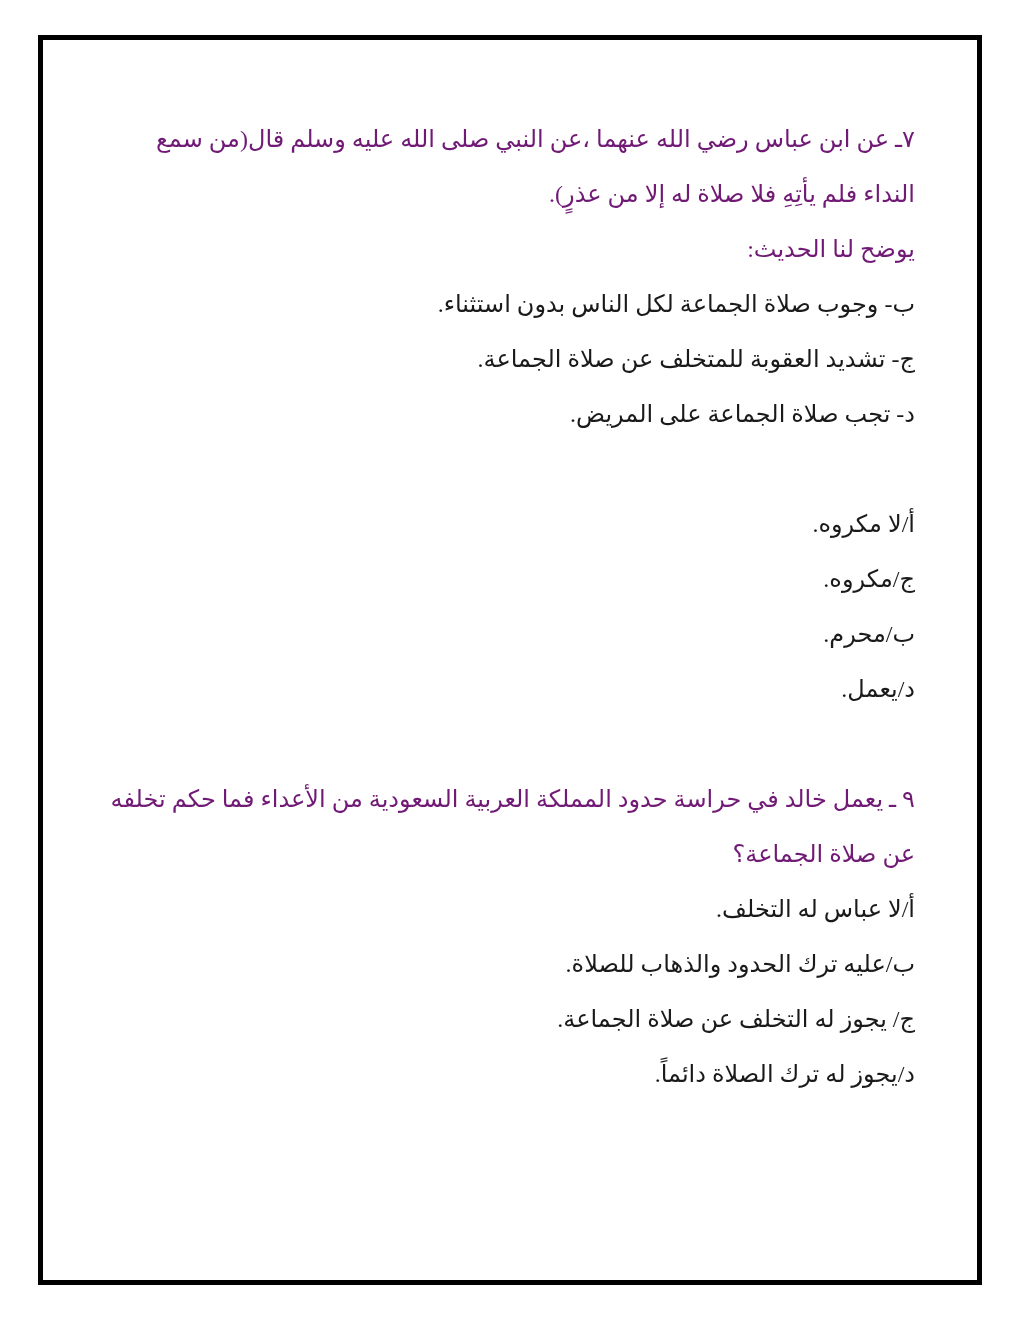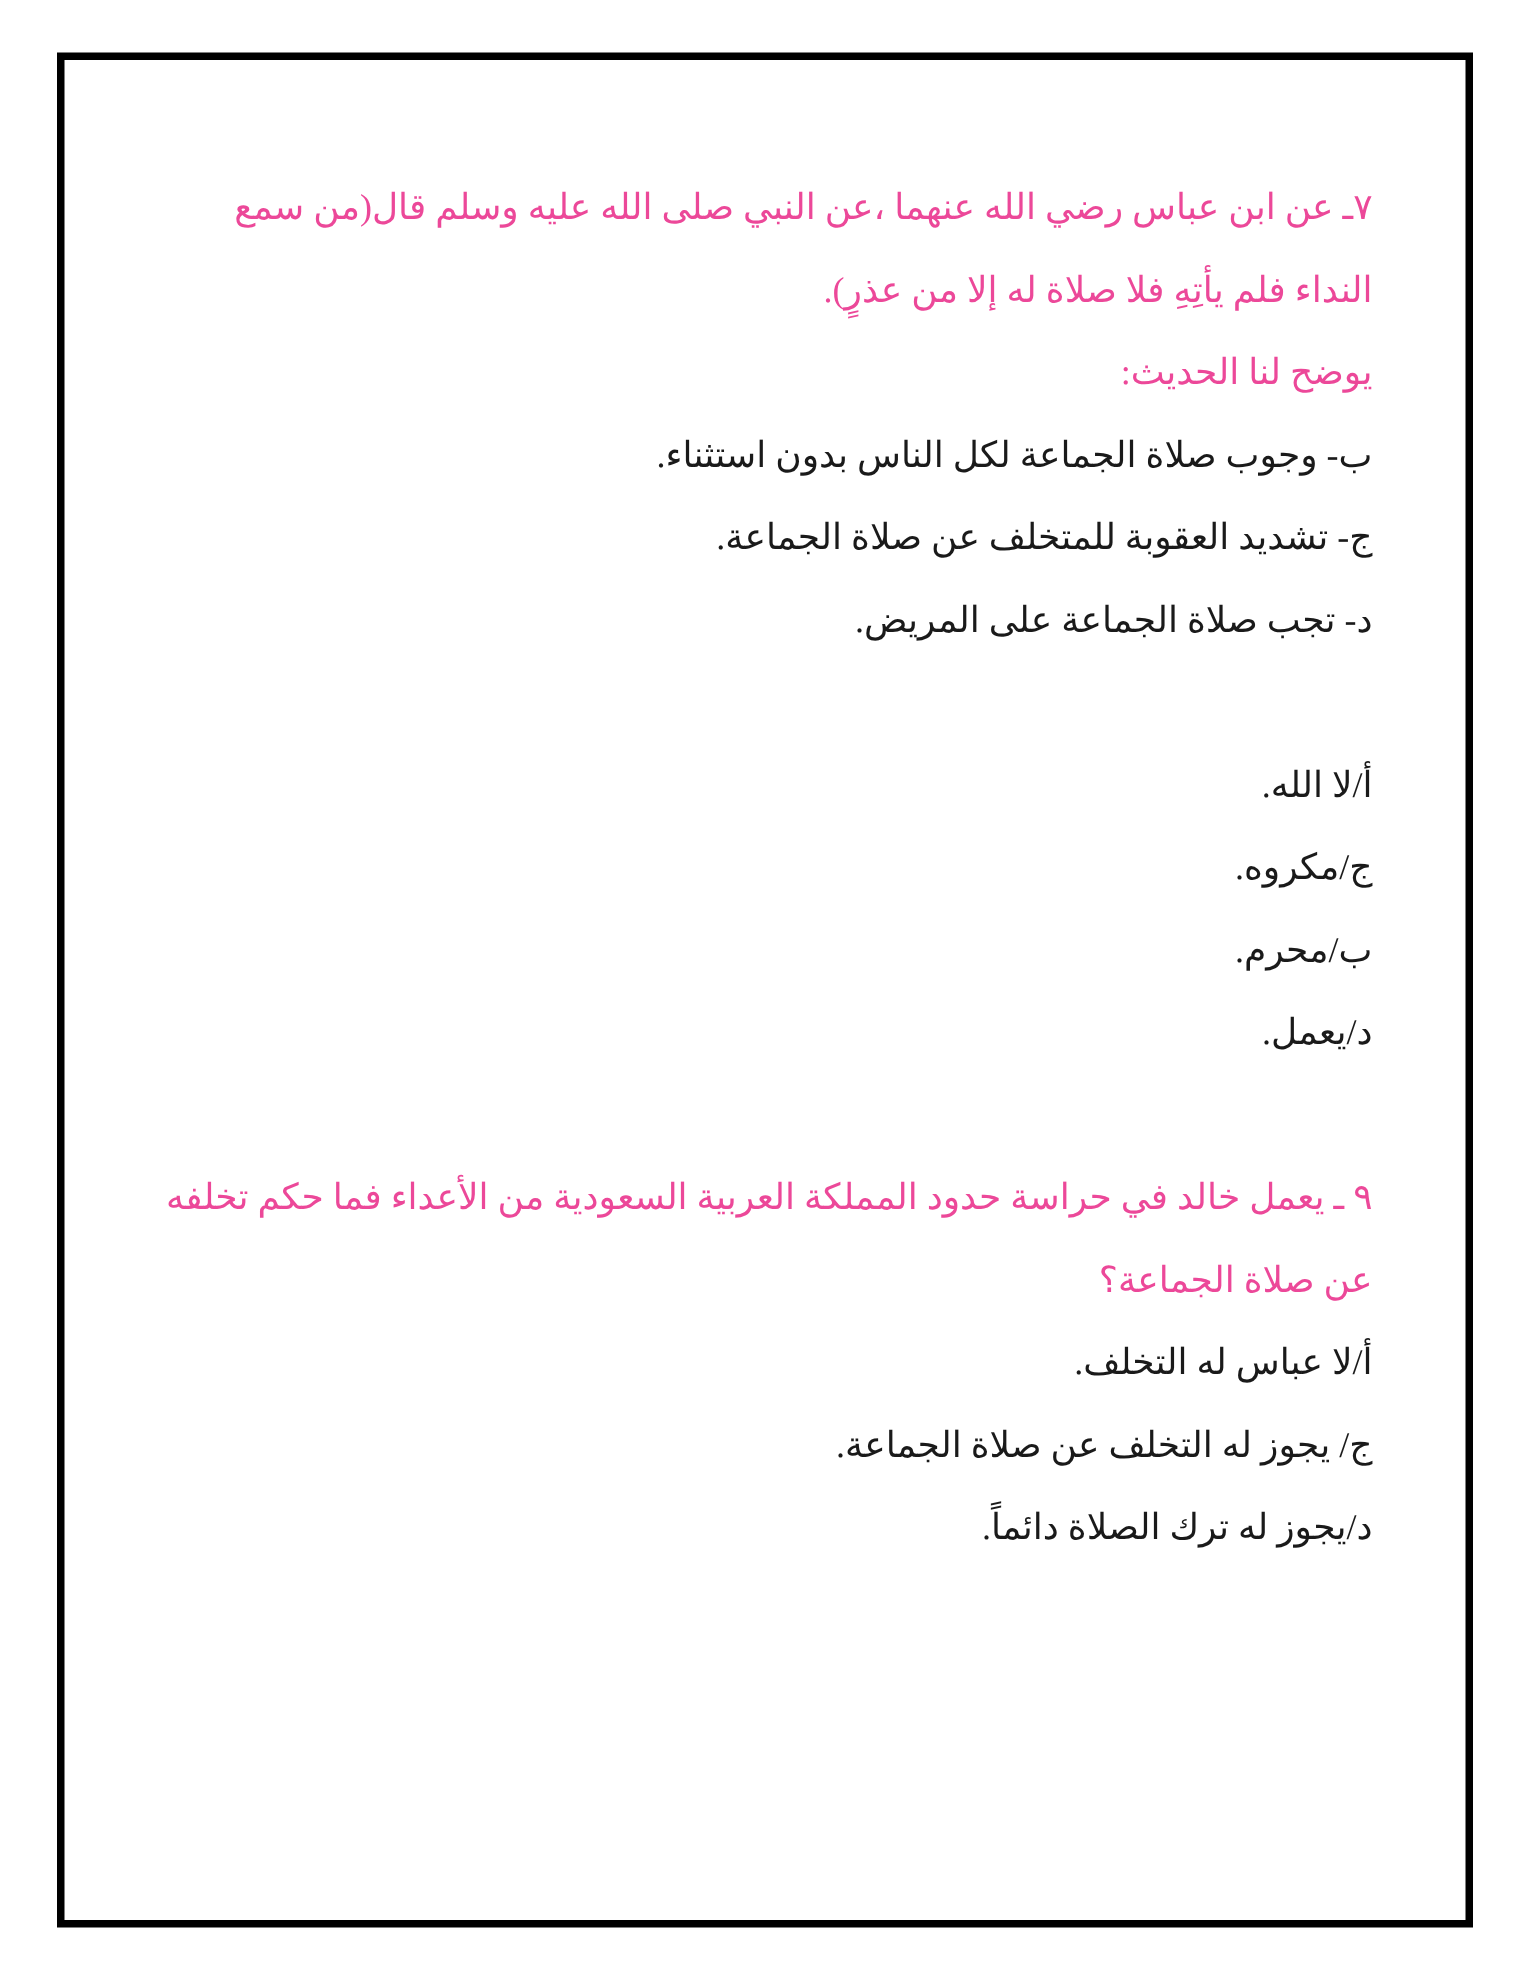--- a/index.html
+++ b/index.html
@@ -22,21 +22,21 @@
   }
   p {
     margin: 0;
     font-size: 24px;
     line-height: 55px;
     text-align: right;
     color: #1a1a1a;
     white-space: pre-wrap;
   }
   .q-head {
-    color: #ec4899;
+    color: #701a75;
   }
   .block-gap {
     height: 55px;
   }
 </style>
 </head>
 <body>
 
 <div class="page-frame">
 
@@ -44,28 +44,29 @@
     <p class="q-head">٧ـ عن ابن عباس رضي الله عنهما ،عن النبي صلى الله عليه وسلم قال(من سمع النداء فلم يأتِهِ فلا صلاة له إلا من عذرٍ).</p>
     <p class="q-head">يوضح لنا الحديث:</p>
     <p>ب- وجوب صلاة الجماعة لكل الناس بدون استثناء.</p>
     <p>ج- تشديد العقوبة للمتخلف عن صلاة الجماعة.</p>
     <p>د- تجب صلاة الجماعة على المريض.</p>
   </div>
 
   <div class="block-gap"></div>
 
   <div>
-    <p>أ/لا الله.</p>
+    <p>أ/لا مكروه.</p>
     <p>ج/مكروه.</p>
     <p>ب/محرم.</p>
     <p>د/يعمل.</p>
   </div>
 
   <div class="block-gap"></div>
 
   <div>
     <p class="q-head">٩ ـ يعمل خالد في حراسة حدود المملكة العربية السعودية من الأعداء فما حكم تخلفه عن صلاة الجماعة؟</p>
     <p>أ/لا عباس له التخلف.</p>
+    <p>ب/عليه ترك الحدود والذهاب للصلاة.</p>
     <p>ج/ يجوز له التخلف عن صلاة الجماعة.</p>
     <p>د/يجوز له ترك الصلاة دائماً.</p>
   </div>
 
 </div>
 
 </body></html>

